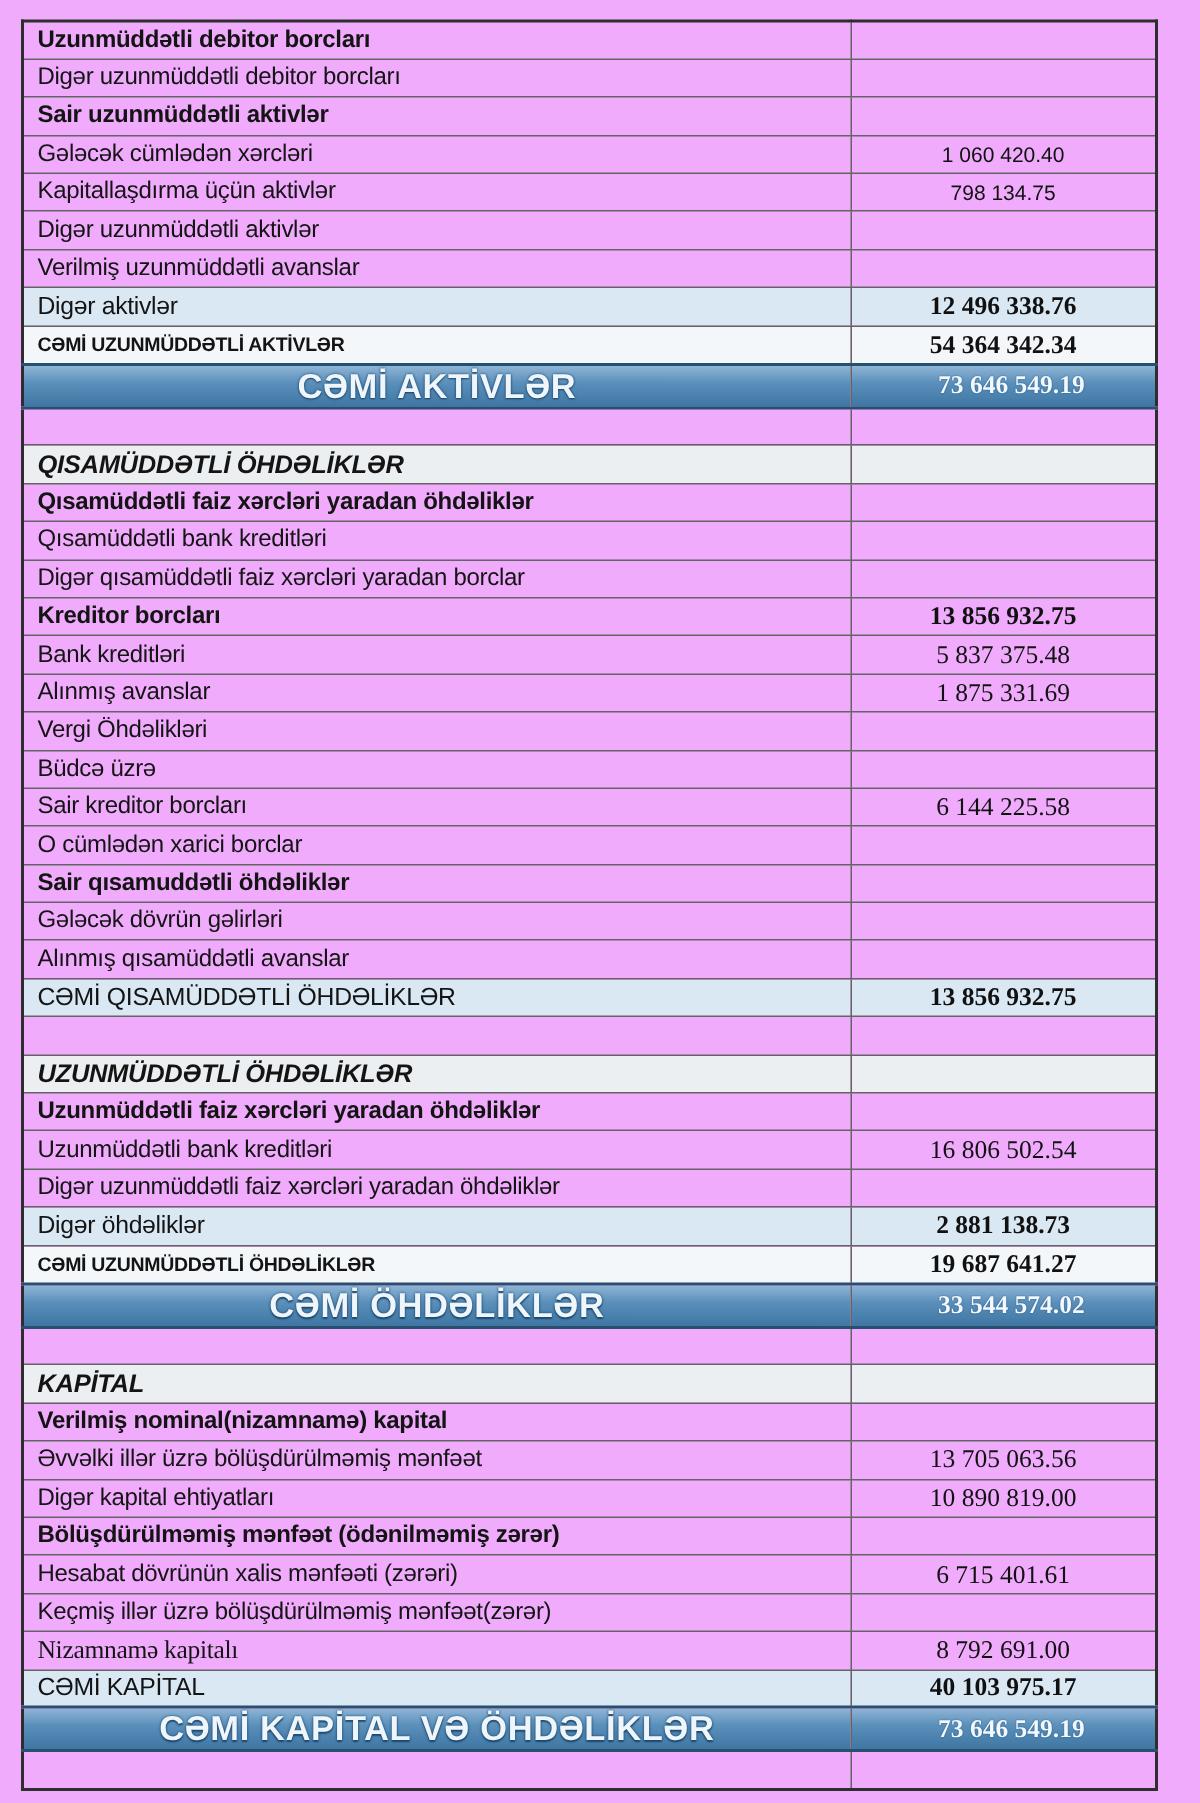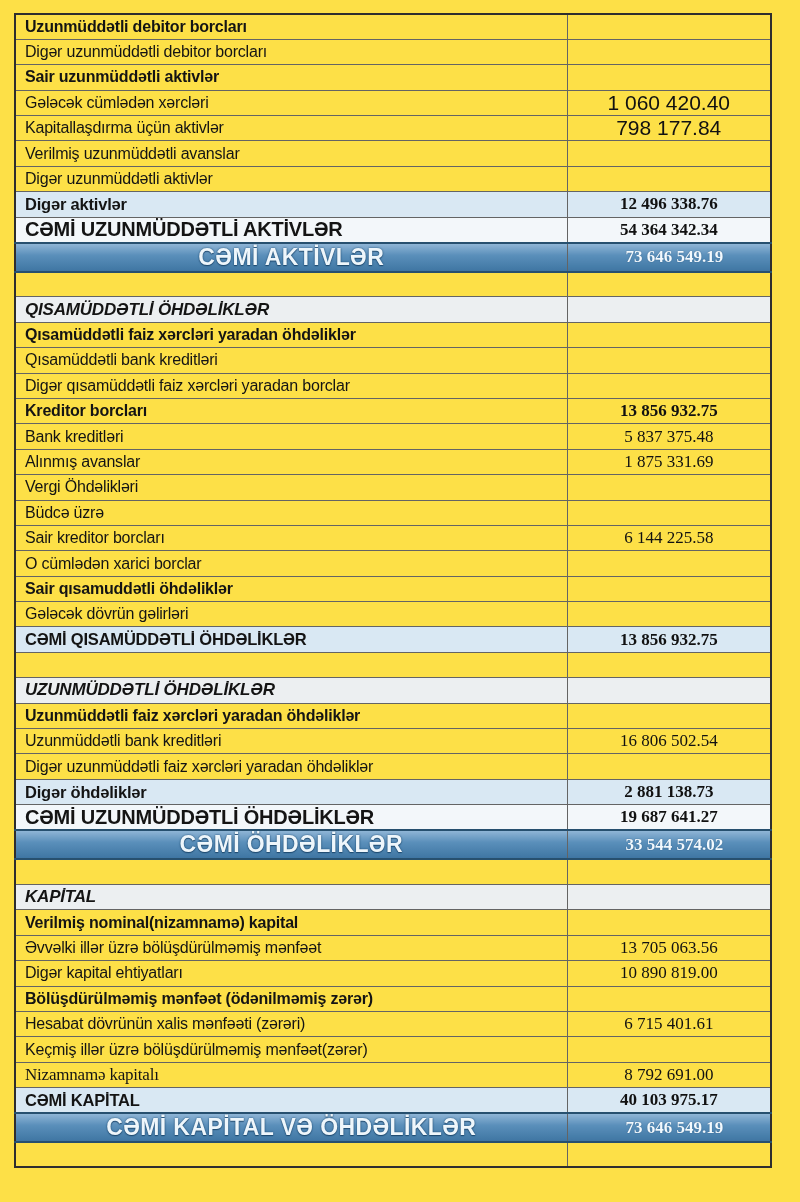--- a/index.html
+++ b/index.html
@@ -3,21 +3,21 @@
 <meta charset="utf-8">
 <style>
   html,body{margin:0;padding:0;}
   body{
     width:800px;height:1202px;
     background:#fdfdfd;
     font-family:"Liberation Sans",sans-serif;
     position:relative;
     overflow:hidden;
   }
-  .page{position:absolute;inset:0;background:#fde047;}
+  .page{position:absolute;inset:0;background:#f0abfc;}
   table.sheet{
     position:absolute;left:14px;top:13px;width:756px;
     border-collapse:collapse;table-layout:fixed;
     border:2px solid #2e2e2e;
   }
   col.c1{width:552px;}
   col.c2{width:204px;}
   td{
     border:1px solid #646464;
     height:25.4px;
@@ -34,38 +34,38 @@
     text-align:center;
     font-family:"Liberation Serif",serif;
     font-size:17px;color:#111;
     padding:0 4px;
   }
   
   .style-bold .c-label{font-weight:700;}
   .style-section td{background:#eceff1;}
   .style-section .c-label{font-weight:700;font-style:italic;font-size:17px;}
   .style-subtotal-blue td{background:#d9e8f3;}
-  .style-subtotal-blue .c-label{font-weight:700;font-size:16.5px;}
+  .style-subtotal-blue .c-label{font-weight:400;font-size:16.5px;}
   .style-subtotal-pale td{background:#f3f7fa;}
-  .style-subtotal-pale .c-label{font-weight:700;font-size:20px;}
+  .style-subtotal-pale .c-label{font-weight:700;font-size:13px;}
   .style-grand-total td{
     background:linear-gradient(180deg,#8fb5d6 0%,#5a8fba 42%,#3f76a3 100%);
     color:#eef6fb;
     border-top:2px solid #27506f;
     border-bottom:2px solid #27506f;
   }
   .style-grand-total .c-label{
     font-weight:700;text-align:center;font-size:23px;
     letter-spacing:.4px;
     text-shadow:0 0 2px #16466f,0 1px 1px rgba(12,48,80,.65);
   }
   .style-grand-total .c-value{color:#f2f9fe;text-shadow:0 0 1px #1c4a73;padding-left:15px;}
   .style-serif-label .c-label{font-family:"Liberation Serif",serif;font-size:17px;}
   
-  .v-sans{font-family:"Liberation Sans",sans-serif;font-size:21px;}
+  .v-sans{font-family:"Liberation Sans",sans-serif;font-size:14px;}
   .v-serif{font-family:"Liberation Serif",serif;}
   .v-serif-bold{font-family:"Liberation Serif",serif;font-weight:700;}
 </style>
 </head>
 <body>
 
 <div class="page">
   <table class="sheet">
     <colgroup>
       <col class="c1">
@@ -83,28 +83,28 @@
         <tr class="row style-bold">
           <td class="c-label">Sair uzunmüddətli aktivlər</td>
           <td class="c-value v-serif"></td>
         </tr>
         <tr class="row style-normal">
           <td class="c-label">Gələcək cümlədən xərcləri</td>
           <td class="c-value v-sans">1 060 420.40</td>
         </tr>
         <tr class="row style-normal">
           <td class="c-label">Kapitallaşdırma üçün aktivlər</td>
-          <td class="c-value v-sans">798 177.84</td>
+          <td class="c-value v-sans">798 134.75</td>
+        </tr>
+        <tr class="row style-normal">
+          <td class="c-label">Digər uzunmüddətli aktivlər</td>
+          <td class="c-value v-serif"></td>
         </tr>
         <tr class="row style-normal">
           <td class="c-label">Verilmiş uzunmüddətli avanslar</td>
-          <td class="c-value v-serif"></td>
-        </tr>
-        <tr class="row style-normal">
-          <td class="c-label">Digər uzunmüddətli aktivlər</td>
           <td class="c-value v-serif"></td>
         </tr>
         <tr class="row style-subtotal-blue">
           <td class="c-label">Digər aktivlər</td>
           <td class="c-value v-serif-bold">12 496 338.76</td>
         </tr>
         <tr class="row style-subtotal-pale">
           <td class="c-label">CƏMİ UZUNMÜDDƏTLİ AKTİVLƏR</td>
           <td class="c-value v-serif-bold">54 364 342.34</td>
         </tr>
@@ -159,20 +159,24 @@
         <tr class="row style-normal">
           <td class="c-label">O cümlədən xarici borclar</td>
           <td class="c-value v-serif"></td>
         </tr>
         <tr class="row style-bold">
           <td class="c-label">Sair qısamuddətli öhdəliklər</td>
           <td class="c-value v-serif"></td>
         </tr>
         <tr class="row style-normal">
           <td class="c-label">Gələcək dövrün gəlirləri</td>
+          <td class="c-value v-serif"></td>
+        </tr>
+        <tr class="row style-normal">
+          <td class="c-label">Alınmış qısamüddətli avanslar</td>
           <td class="c-value v-serif"></td>
         </tr>
         <tr class="row style-subtotal-blue">
           <td class="c-label">CƏMİ QISAMÜDDƏTLİ ÖHDƏLİKLƏR</td>
           <td class="c-value v-serif-bold">13 856 932.75</td>
         </tr>
         <tr class="row style-empty">
           <td class="c-label"></td>
           <td class="c-value v-serif"></td>
         </tr>

